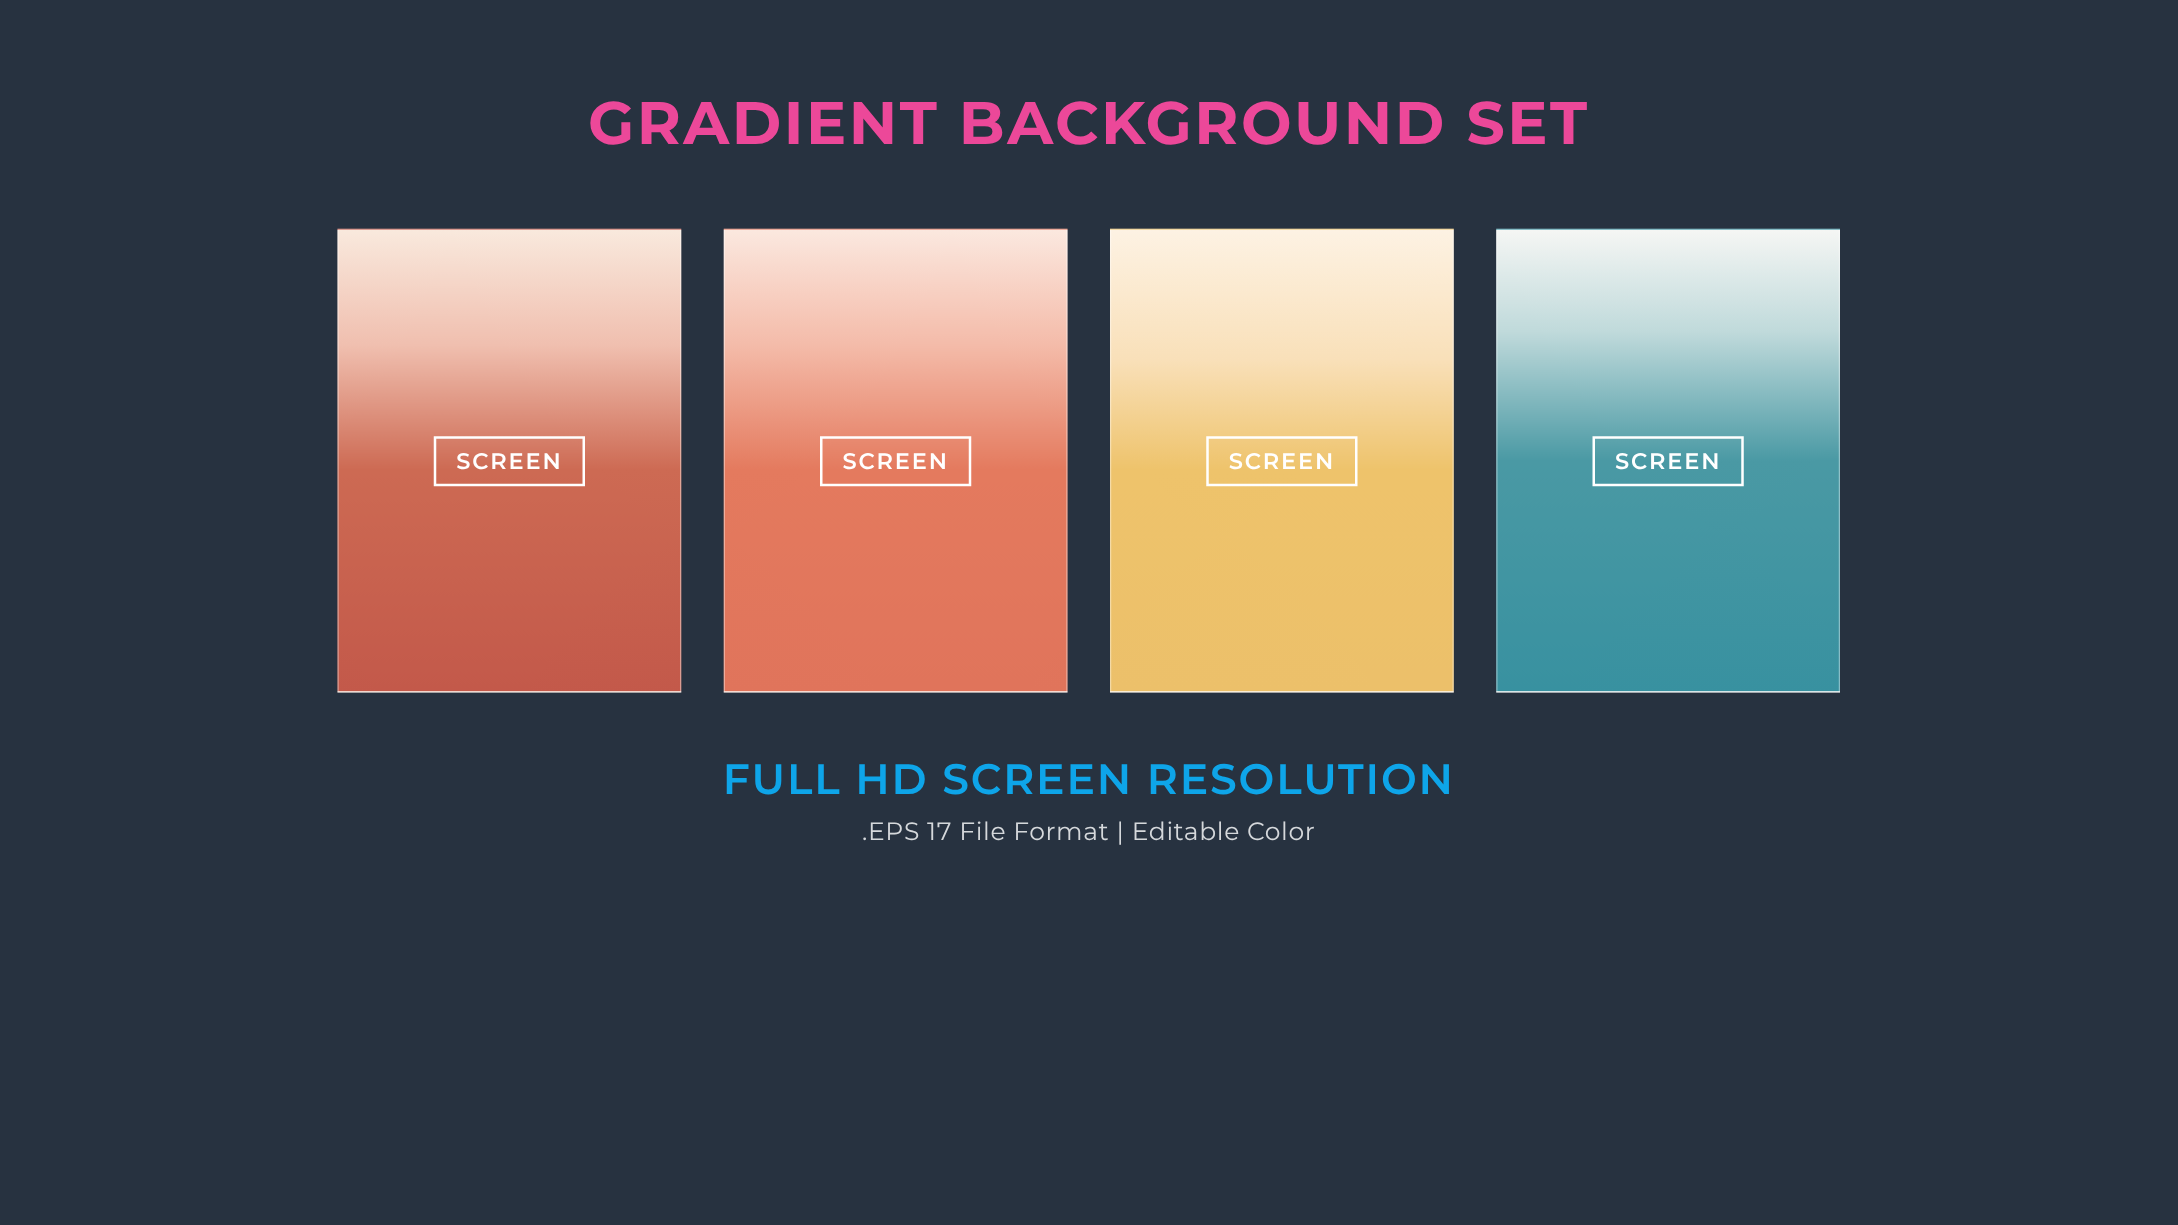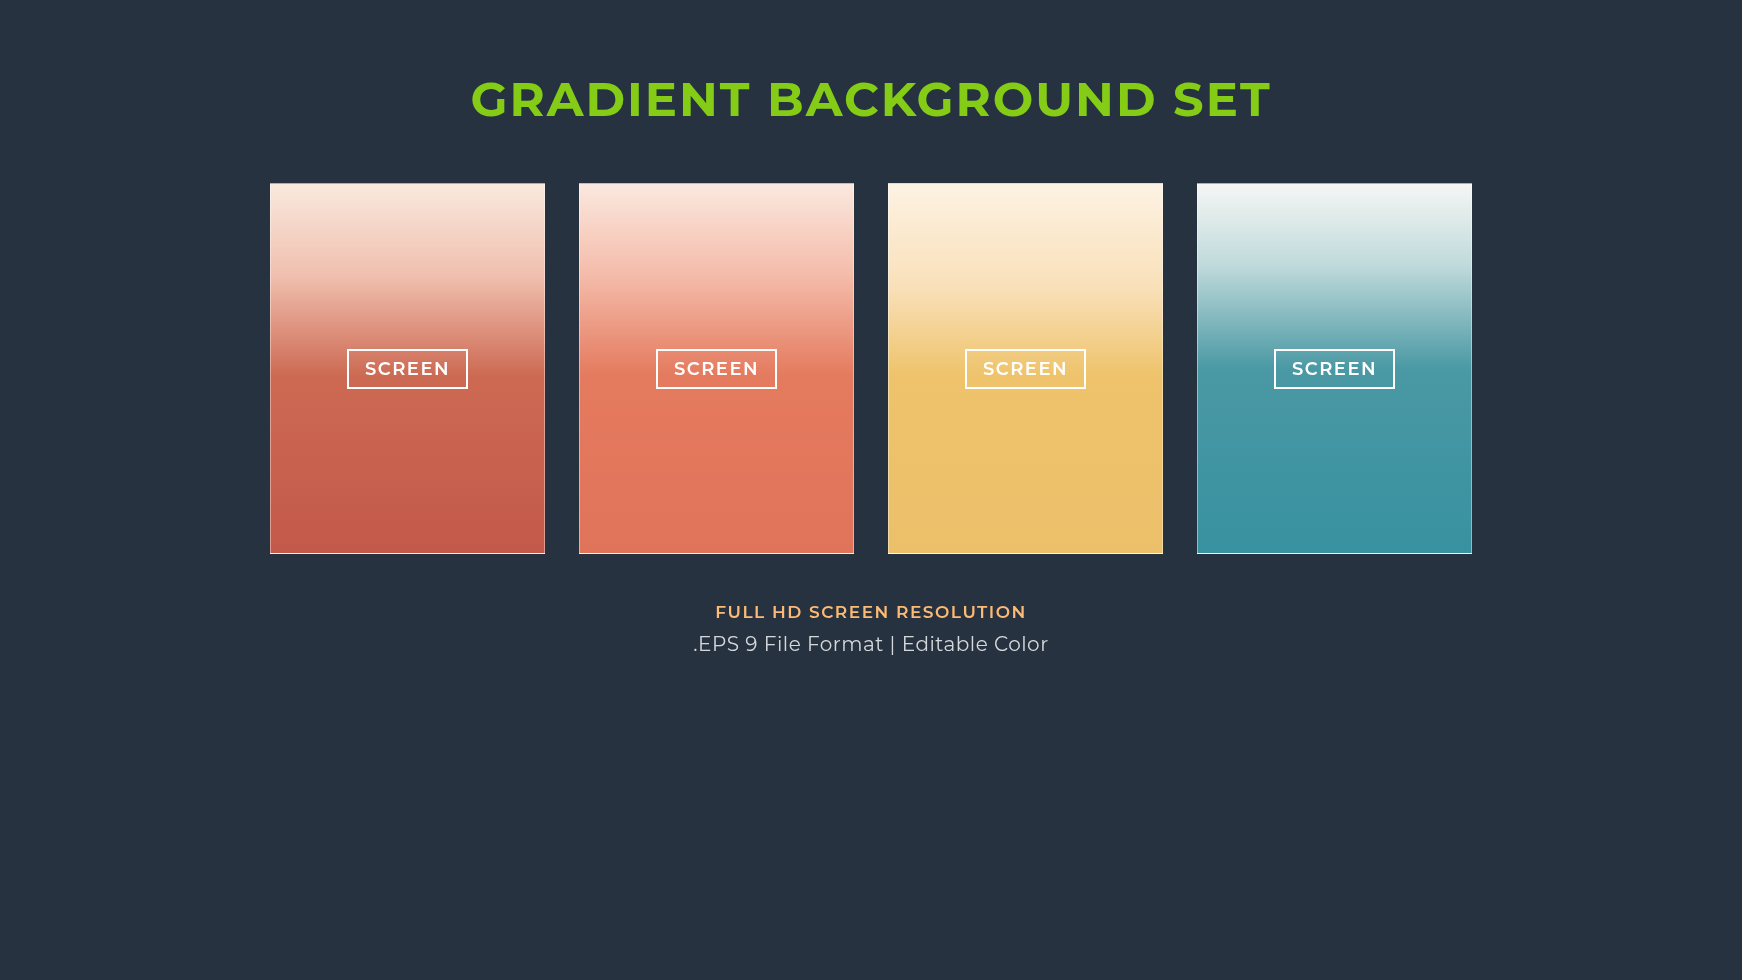--- a/index.html
+++ b/index.html
@@ -13,21 +13,21 @@
       height: 980px;
       background-color: #273240;
       font-family: 'Montserrat', 'Segoe UI', Arial, sans-serif;
       display: flex;
       flex-direction: column;
       align-items: center;
       overflow: hidden;
     }
     
     .title {
-      color: #84cc16;
+      color: #ec4899;
       font-size: 48px;
       font-weight: 700;
       letter-spacing: 2px;
       margin-top: 70px;
       text-align: center;
     }
     
     .cards-container {
       display: flex;
       justify-content: center;
@@ -64,22 +64,22 @@
     .screen-label {
       border: 2px solid #ffffff;
       color: #ffffff;
       padding: 7px 16px;
       font-size: 18px;
       font-weight: 600;
       letter-spacing: 1.5px;
     }
     
     .subtitle {
-      color: #fdba74;
-      font-size: 17px;
+      color: #0ea5e9;
+      font-size: 34px;
       font-weight: 600;
       letter-spacing: 1.5px;
       margin-top: 48px;
       text-align: center;
     }
     
     .description {
       color: #d5d8db;
       font-size: 20px;
       font-weight: 400;
@@ -103,13 +103,13 @@
   <div class="card card-3">
     <div class="screen-label">SCREEN</div>
   </div>
   <div class="card card-4">
     <div class="screen-label">SCREEN</div>
   </div>
 </div>
 
 <h2 class="subtitle">FULL HD SCREEN RESOLUTION</h2>
 
-<p class="description">.EPS 9 File Format  |  Editable Color</p>
+<p class="description">.EPS 17 File Format  |  Editable Color</p>
 
 </body></html>

